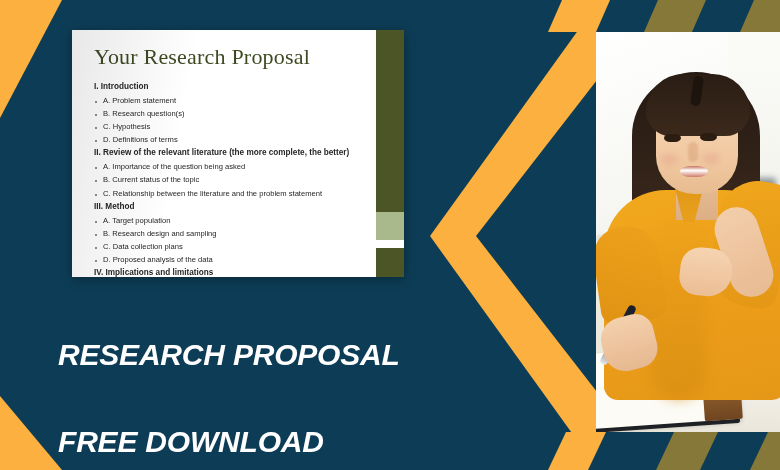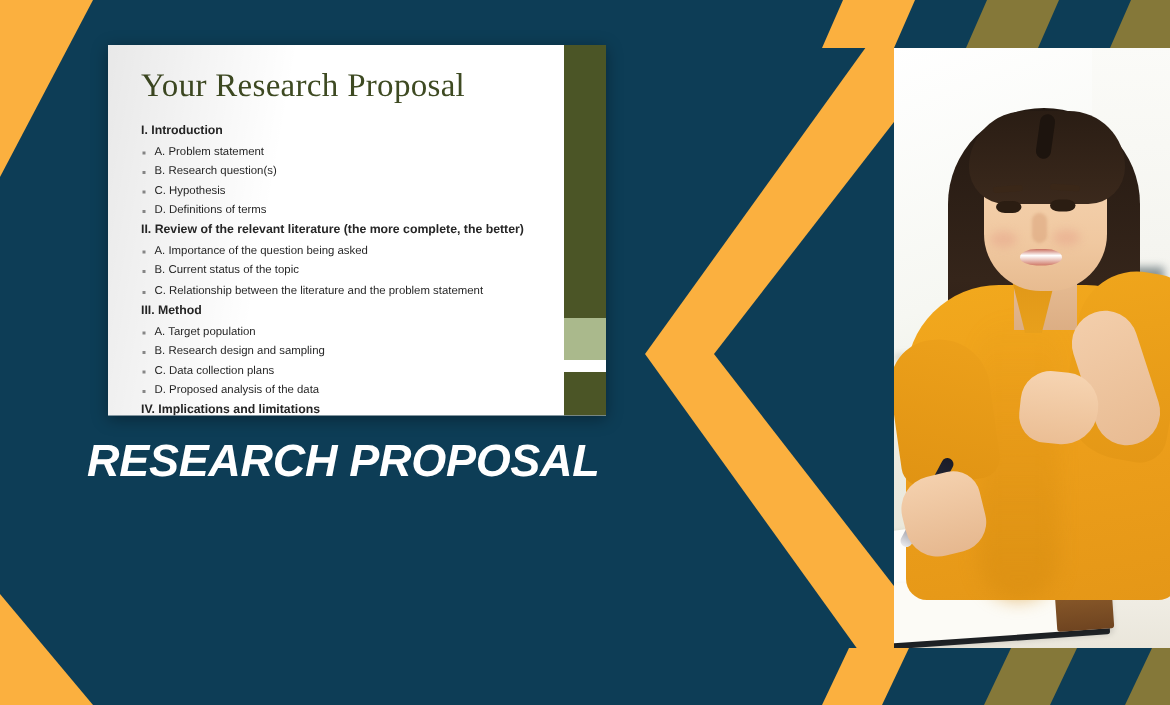--- a/index.html
+++ b/index.html
@@ -275,21 +275,21 @@
     width:392px;
     z-index:6;
     color:#ffffff;
     font-weight:bold;
     font-style:italic;
     font-size:30px;
     line-height:1.33;
     letter-spacing:-0.2px;
     text-transform:uppercase;
   }
-  .headline .hl-line { display:block; white-space:nowrap; }
+  .headline .hl-line { display:block; white-space:nowrap;margin-top:47px; }
 </style>
 </head>
 <body>
 
 <div id="stage">
 
   <div class="corner-tri tl"></div>
   <div class="corner-tri bl"></div>
 
   <svg class="chevron" viewBox="0 0 360 500" preserveAspectRatio="none">
@@ -375,15 +375,16 @@
       <div class="ln s">C. Data collection plans</div>
       <div class="ln s">D. Proposed analysis of the data</div>
       <div class="ln h">IV. Implications and limitations</div>
     </div>
 
     <div class="slide-sheen"></div>
   </div>
 
   <div class="headline">
     <span class="hl-line">RESEARCH PROPOSAL</span>
+    <span class="hl-line">FREE DOWNLOAD</span>
   </div>
 
 </div>
 
 </body></html>

